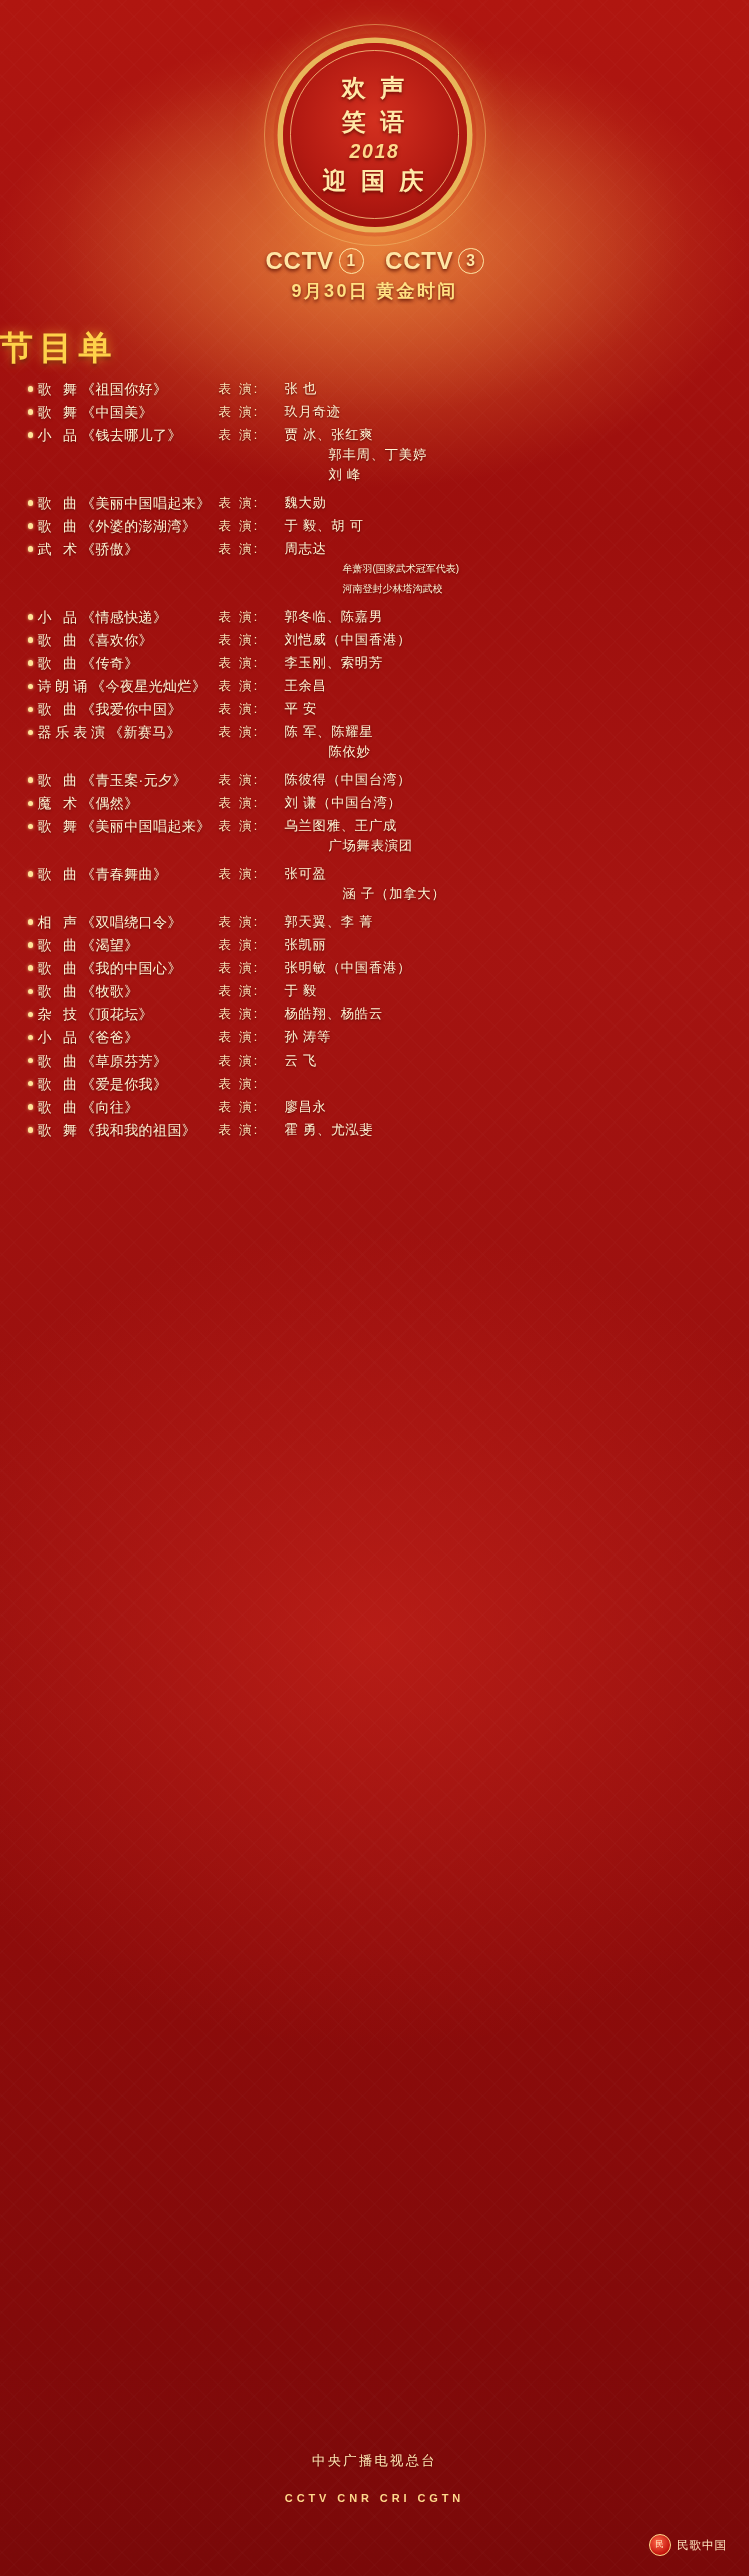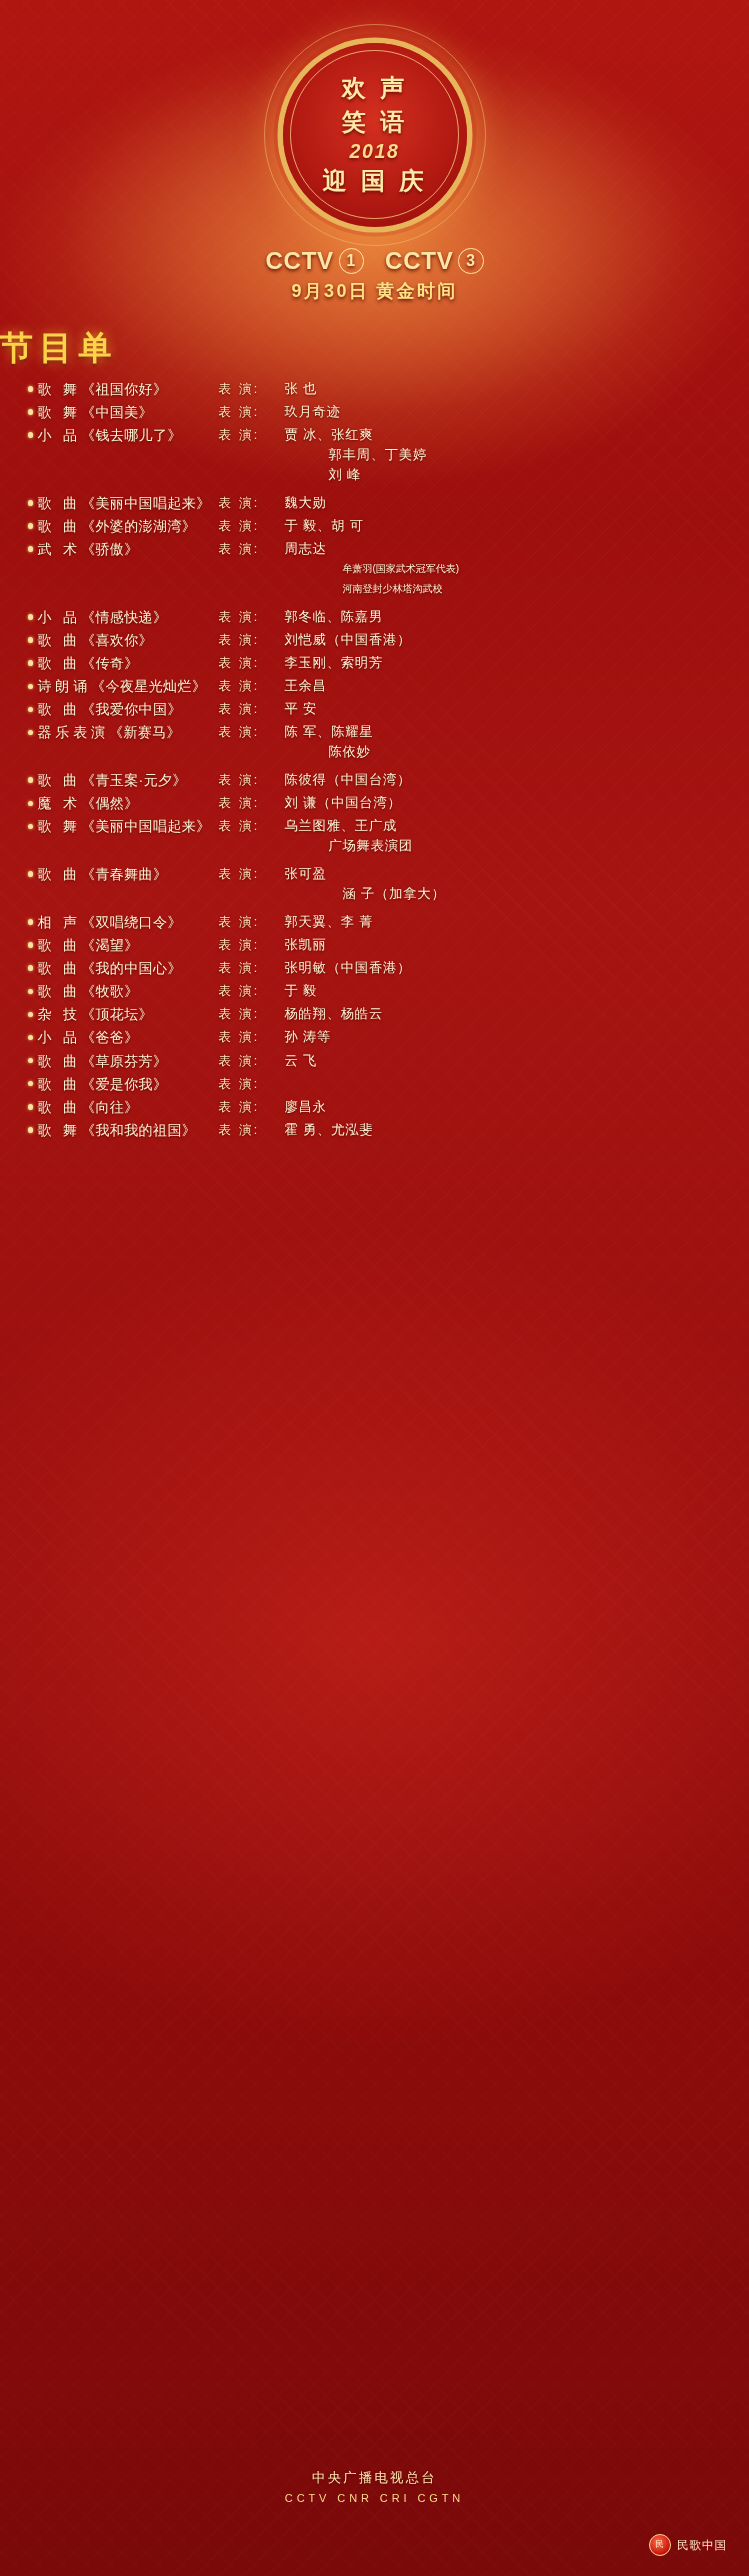--- a/index.html
+++ b/index.html
@@ -128,25 +128,25 @@
   }
   .perf .extra{display:block;line-height:20px;margin-left:44px;}
   .perf .small{font-size:10px;letter-spacing:0;}
   .perf .indent{padding-left:14px;}
 
   
   .footer{
     position:absolute;left:0;right:0;bottom:72px;text-align:center;
   }
   .footer .f1{
-    color:#ffe8b5;font-size:13.3px;letter-spacing:2.3px;margin-bottom:5px;
+    color:#ffe8b5;font-size:13.3px;letter-spacing:2.3px;margin-bottom:22px;
     text-shadow:0 0.8px 2.3px rgba(80,6,0,.85);
   }
   .footer .f2{
-    color:#ffd98c;font-size:11px;letter-spacing:3.9px;font-weight:normal;
+    color:#ffd98c;font-size:11px;letter-spacing:3.9px;font-weight:bold;
   }
   .badge{
     position:absolute;right:22px;bottom:20px;
     display:flex;align-items:center;gap:6.2px;
     color:#ffe9c2;font-size:11.7px;letter-spacing:0.8px;
   }
   .badge .dot{
     width:20px;height:20px;border-radius:50%;
     background:radial-gradient(circle at 40% 35%, #ff6a4a, #c4140d 70%);
     border:0.8px solid #ffd98c;

